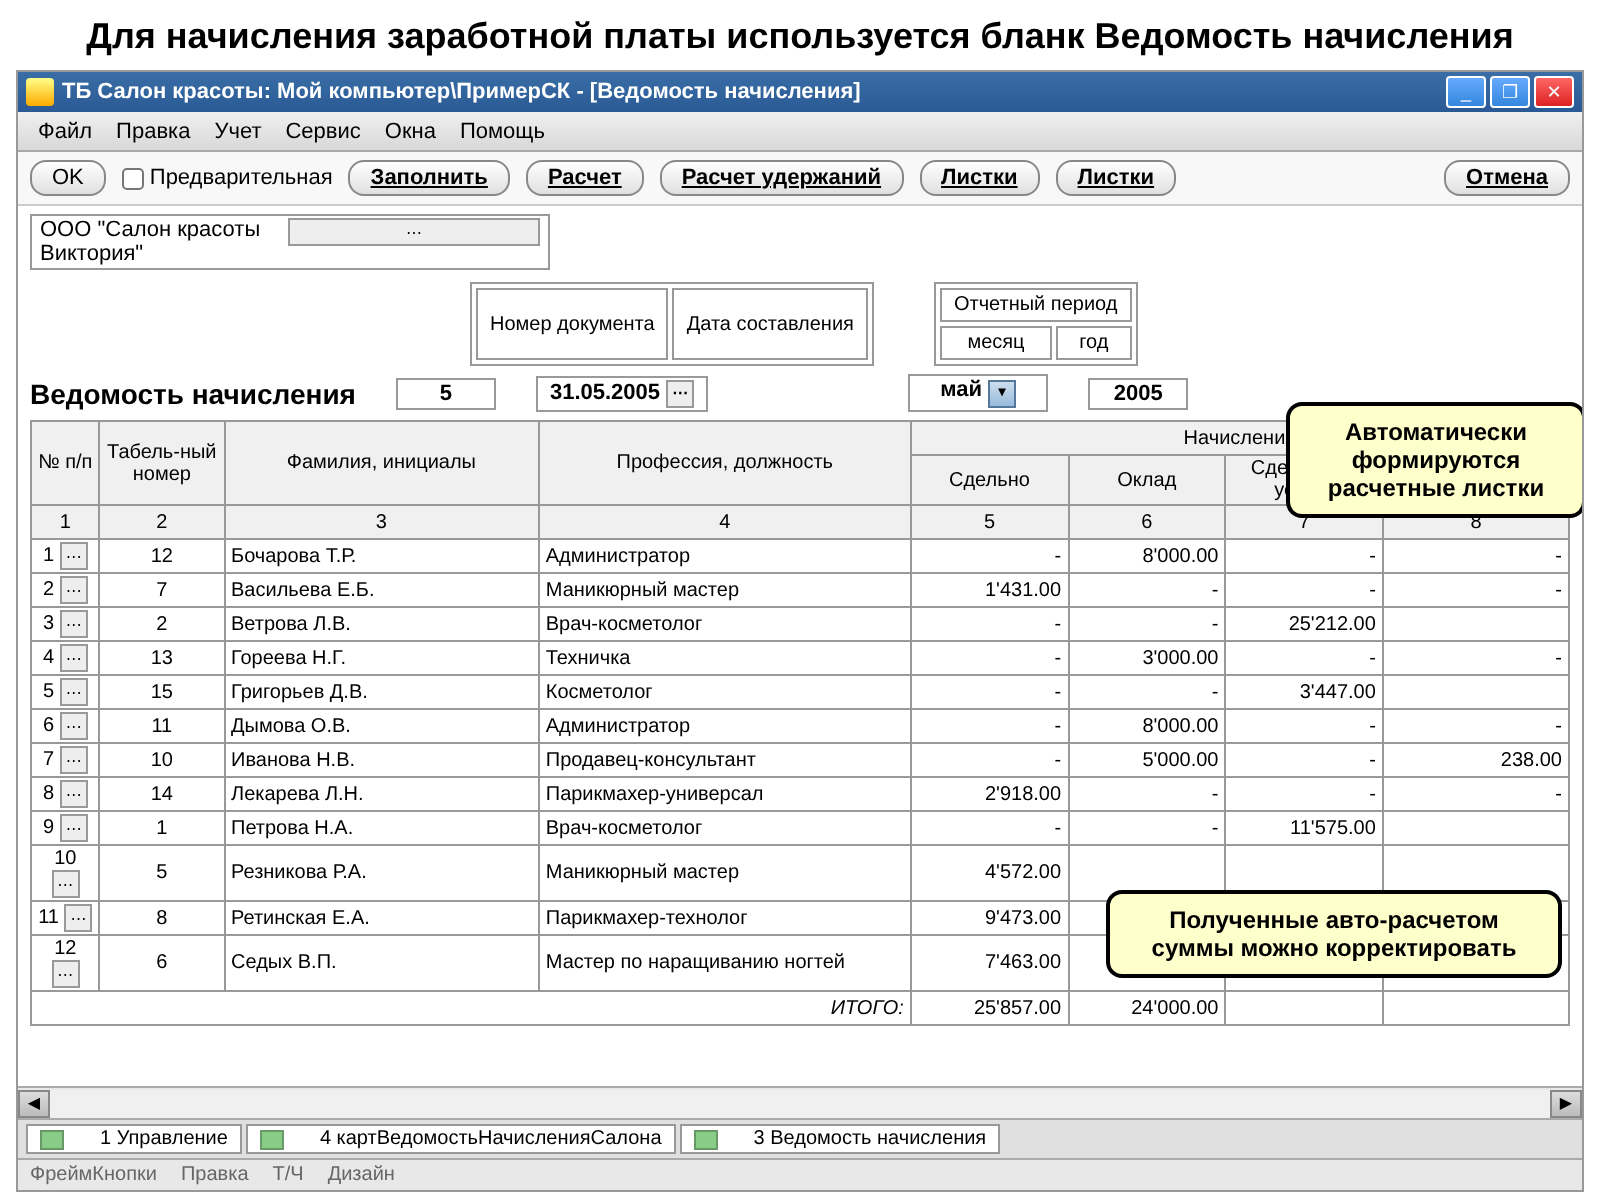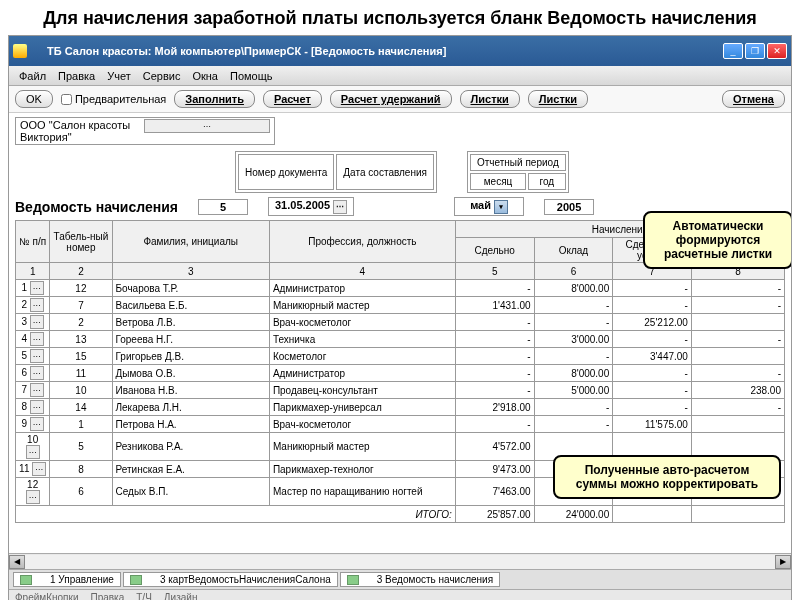--- a/index.html
+++ b/index.html
@@ -1,19 +1,19 @@
 <!DOCTYPE html>
 <html><head>
 <meta charset="utf-8">
 <style>
 * { box-sizing: border-box; margin: 0; padding: 0; }
 body { font-family: Arial, sans-serif; font-size: 11px; background: #fff; width: 800px; height: 600px; overflow: hidden; }
 .slide-title { text-align: center; font-size: 18px; font-weight: bold; padding: 8px 0 6px; }
 .app-window { border: 1px solid #999; margin: 0 8px; }
-.titlebar { background: linear-gradient(#3a6ea5, #2a5a95); color: #fff; display: flex; align-items: center; padding: 2px 4px; height: 30px; gap: 16px; }
+.titlebar { background: linear-gradient(#3a6ea5, #2a5a95); color: #fff; display: flex; align-items: center; padding: 2px 4px; height: 20px; }
 .titlebar .icon { width: 14px; height: 14px; background: linear-gradient(#ff8,#fa0); border-radius: 2px; margin-right: 4px; }
 .titlebar-text { flex: 1; font-size: 11px; font-weight: bold; }
 .winbtns { display: flex; gap: 2px; }
 .winbtn { width: 20px; height: 16px; background: linear-gradient(#6af,#38d); border: 1px solid #fff; border-radius: 2px; color: #fff; font-size: 9px; display: flex; align-items: center; justify-content: center; }
 .winbtn.close { background: linear-gradient(#f66,#d22); }
 .menubar { background: linear-gradient(#f0f0f0,#d8d8d8); display: flex; padding: 2px 4px; border-bottom: 1px solid #aaa; height: 20px; }
 .menubar span { padding: 2px 6px; font-size: 11px; }
 .toolbar { background: #f8f8f8; padding: 4px 6px; display: flex; align-items: center; gap: 8px; border-bottom: 1px solid #ccc; }
 .btn { border: 1px solid #888; border-radius: 8px; padding: 2px 10px; background: linear-gradient(#fff,#e0e0e0); font-size: 11px; cursor: pointer; }
 .btn.primary { font-weight: bold; text-decoration: underline; }
@@ -300,21 +300,21 @@
     <div class="scroll-arrow">▶</div>
   </div>
 
   <div class="tabs-bottom">
     <div class="tab">
         <span class="ticon"></span>
         <span>1 Управление</span>
       </div>
     <div class="tab">
         <span class="ticon"></span>
-        <span>3 картВедомостьНачисленияСалона</span>
+        <span>4 картВедомостьНачисленияСалона</span>
       </div>
     <div class="tab">
         <span class="ticon"></span>
         <span>3 Ведомость начисления</span>
       </div>
   </div>
 
   <div class="statusbar">
     <span>ФреймКнопки</span>
     <span>Правка</span>

